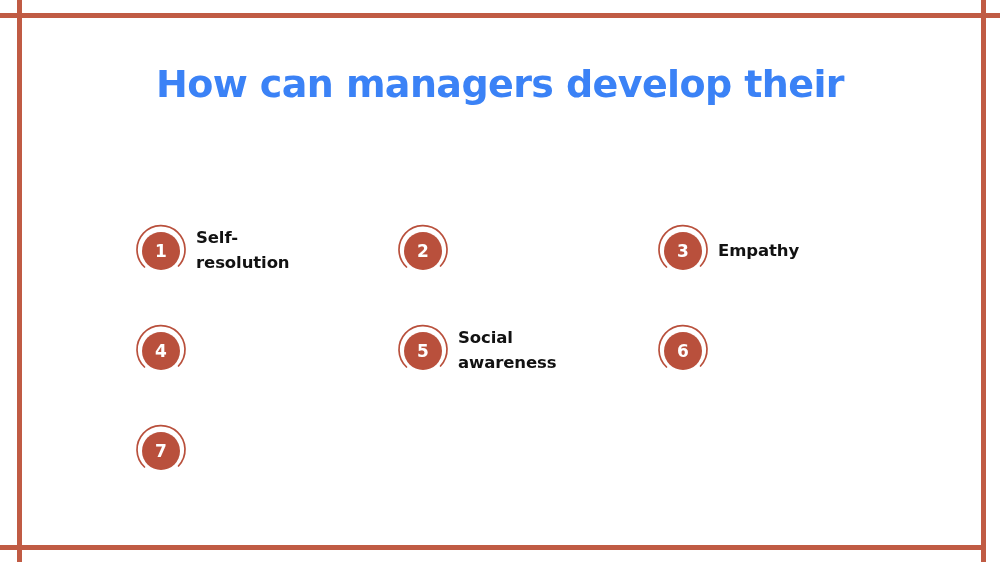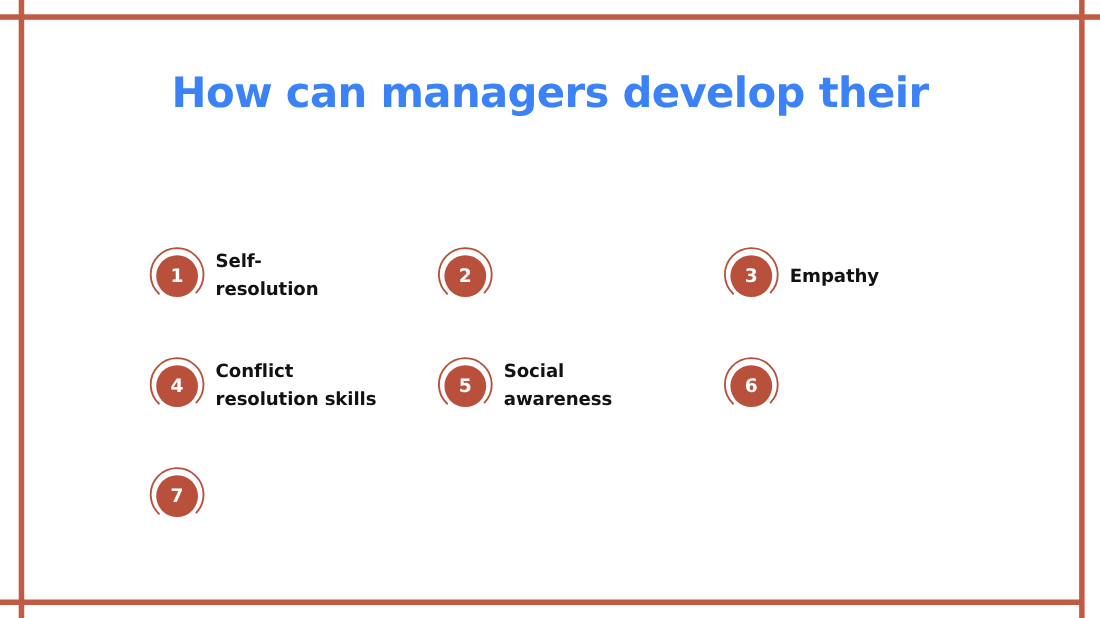--- a/index.html
+++ b/index.html
@@ -188,22 +188,20 @@
       </div>
       <div class="item col-0 row-1">
         <div class="badge">
           <svg class="ring" viewBox="0 0 54 54">
             <path d="M 10.5 44 A 24 24 0 1 1 44.5 43" fill="none" stroke="#b9503c" stroke-width="1.7" stroke-linecap="round"></path>
           </svg>
           <div class="disc">
             <span class="num">4</span>
           </div>
         </div>
-        <div class="label">Conflict
-resolution skills</div>
       </div>
       <div class="item col-1 row-1">
         <div class="badge">
           <svg class="ring" viewBox="0 0 54 54">
             <path d="M 10.5 44 A 24 24 0 1 1 44.5 43" fill="none" stroke="#b9503c" stroke-width="1.7" stroke-linecap="round"></path>
           </svg>
           <div class="disc">
             <span class="num">5</span>
           </div>
         </div>

